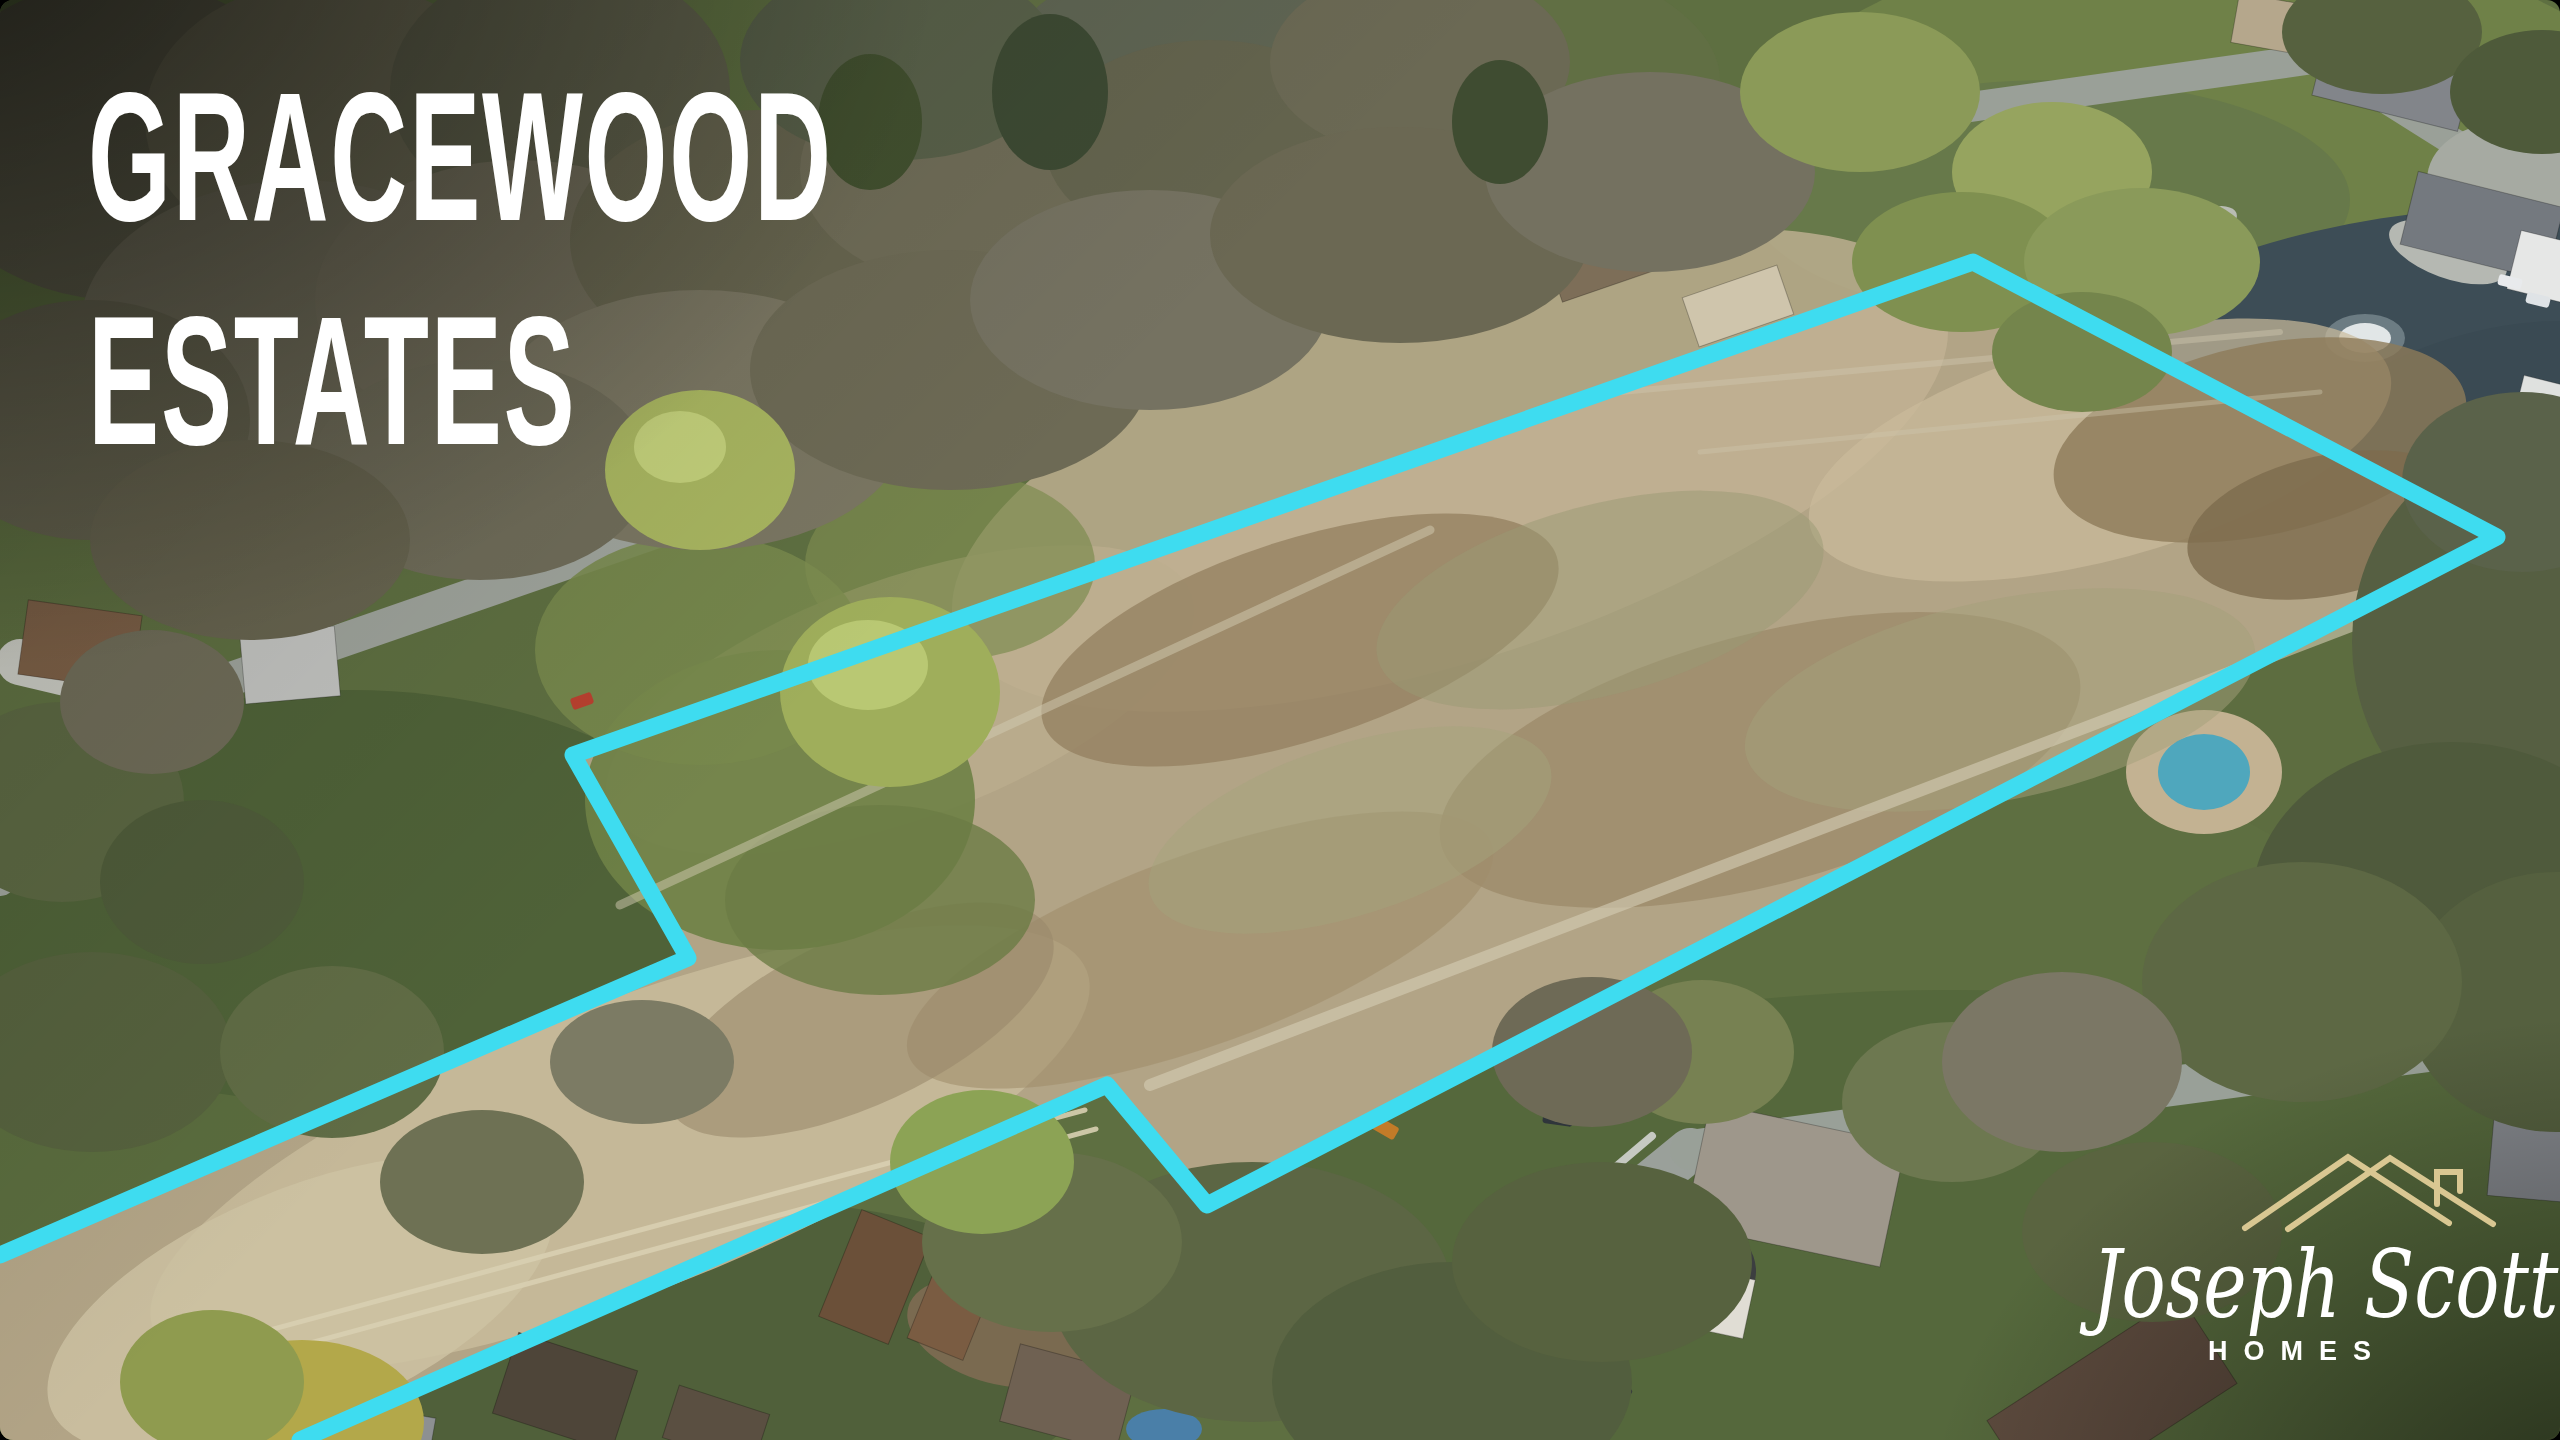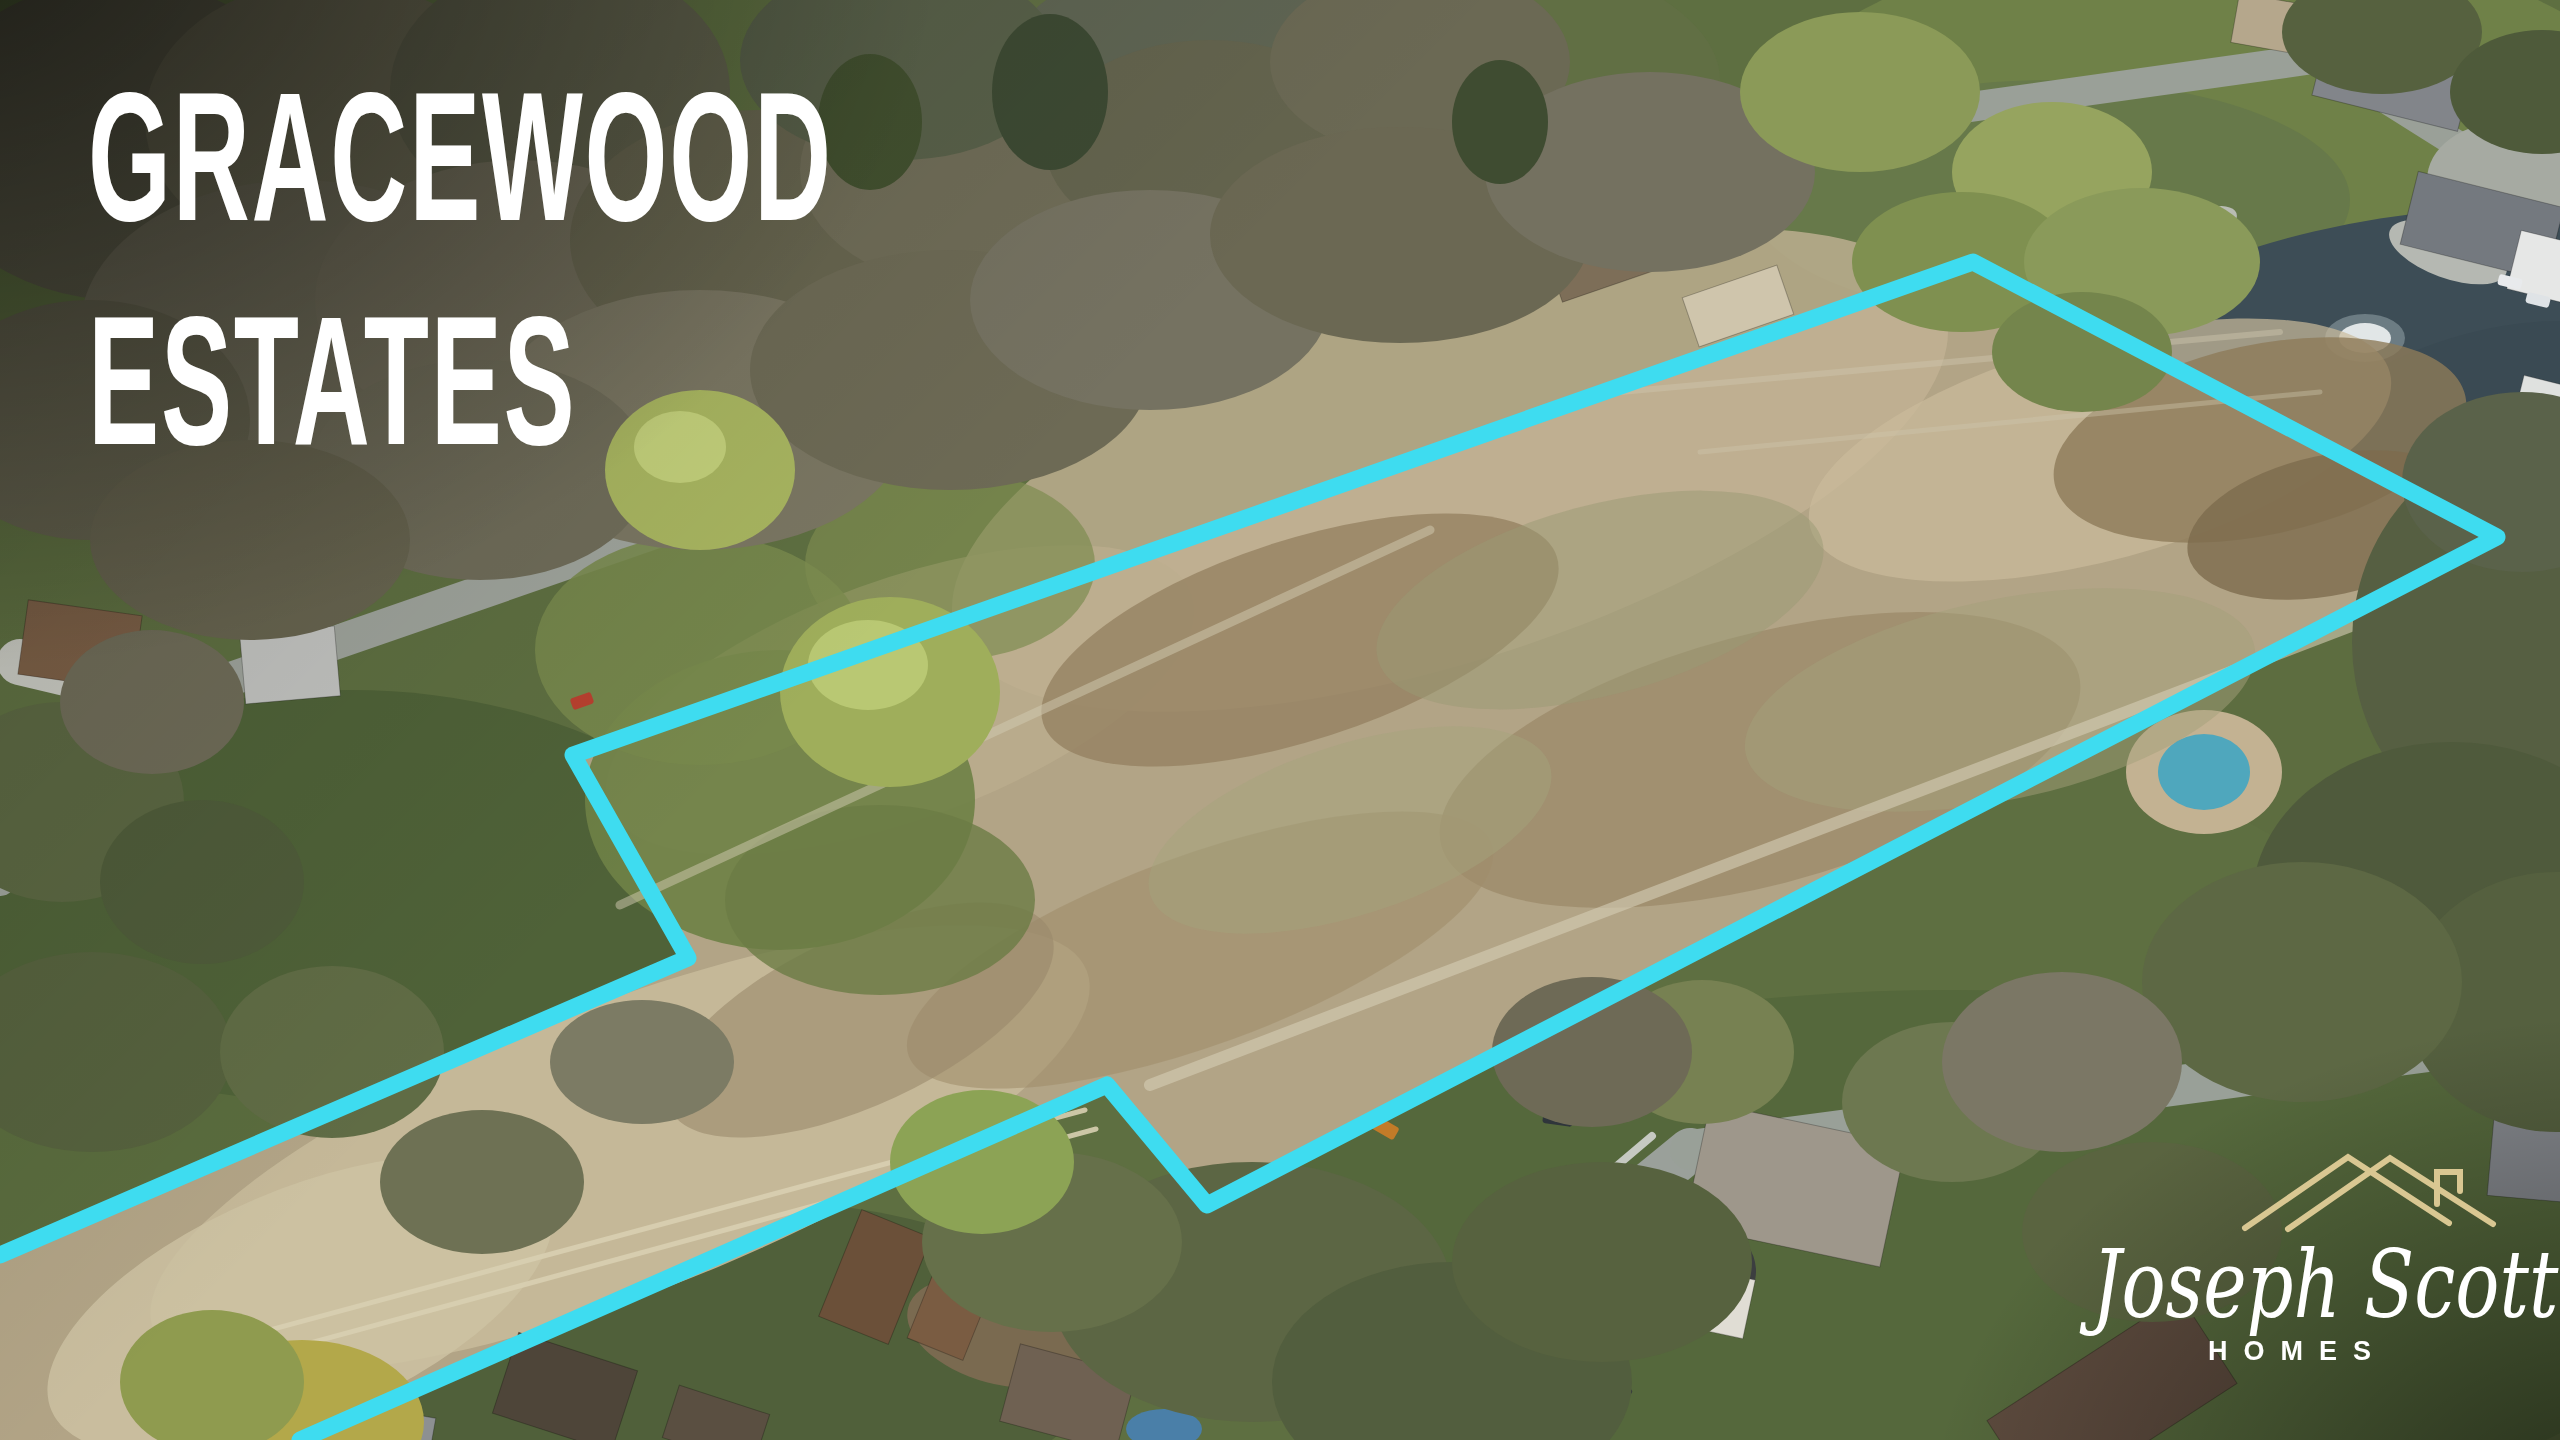--- a/index.html
+++ b/index.html
@@ -1,17 +1,17 @@
 <!DOCTYPE html>
 <html><head>
 <meta charset="utf-8">
 <style>
   html,body{margin:0;padding:0;background:#000;}
   .stage{position:relative;width:2560px;height:1440px;overflow:hidden;
-         background:#5e6f41;font-family:"Liberation Sans",sans-serif;}
+         background:#5e6f41;font-family:"Liberation Sans",sans-serif;border-radius:13px;}
   svg.full{position:absolute;left:0;top:0;width:2560px;height:1440px;}
   .vignette{position:absolute;left:0;top:0;width:2560px;height:1440px;pointer-events:none;}
   .vig-tl{background:
       radial-gradient(ellipse 1550px 1150px at -3% -6%, rgba(0,0,0,0.62), rgba(0,0,0,0) 66%),
       linear-gradient(135deg, rgba(0,0,0,0.18), rgba(0,0,0,0) 38%);}
   .vig-br{background:
       radial-gradient(ellipse 1150px 850px at 103% 107%, rgba(0,0,0,0.58), rgba(0,0,0,0) 62%);}
   .title-line{position:absolute;left:88px;color:#fff;font-weight:700;
       font-size:184px;line-height:184px;letter-spacing:3px;white-space:nowrap;
       transform:scaleX(0.58);transform-origin:0 0;}

